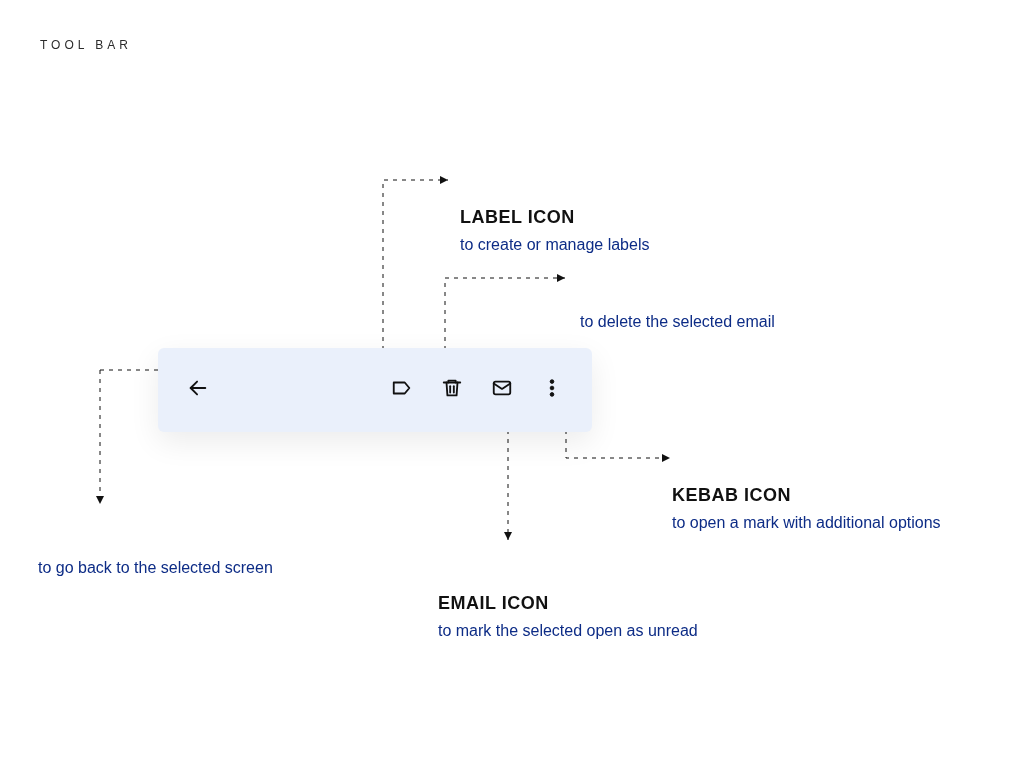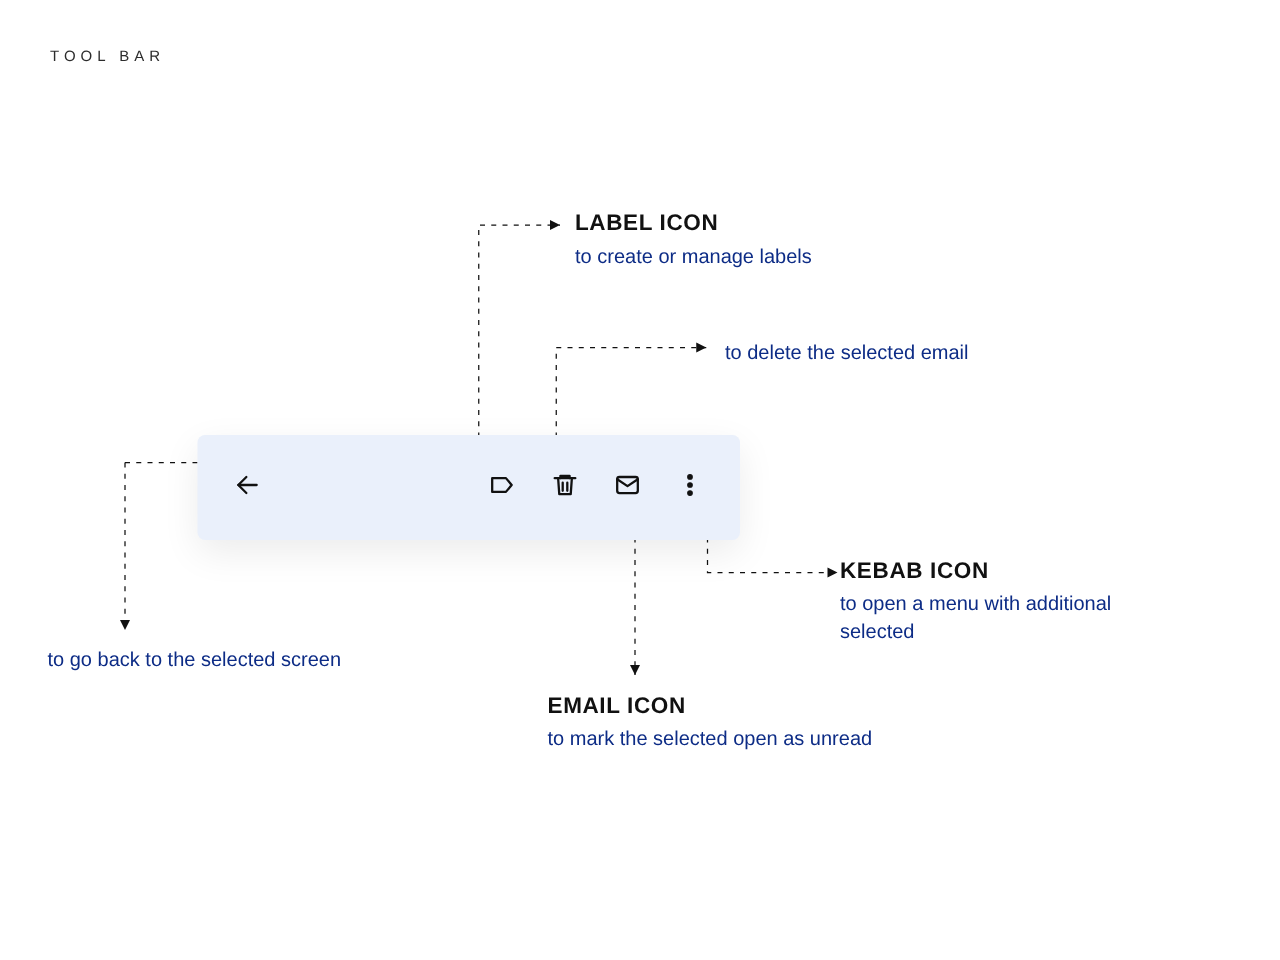--- a/index.html
+++ b/index.html
@@ -31,21 +31,21 @@
   .toolbar .spacer { flex: 1; }
   .toolbar .ibtn {
     width: 28px; height: 28px;
     display: flex; align-items: center; justify-content: center;
     color: #111;
     cursor: pointer;
   }
   .toolbar .ibtn svg { width: 22px; height: 22px; stroke: currentColor; }
 
   
-  .ann { position: absolute; }
+  .ann { position: absolute; margin-top: 39px; }
   .ann .title {
     font-size: 18px;
     font-weight: 800;
     letter-spacing: 0.5px;
     color: #111;
     text-transform: uppercase;
   }
   .ann .desc {
     margin-top: 6px;
     font-size: 16px;
@@ -148,21 +148,21 @@
   <div class="title">LABEL ICON</div>
   <div class="desc">to create or manage labels</div>
 </div>
 
 <div class="ann" style="left:580px; top:266px;">
   <div class="desc">to delete the selected email</div>
 </div>
 
 <div class="ann" style="left:672px; top:446px; width:270px;">
   <div class="title">KEBAB ICON</div>
-  <div class="desc">to open a menu with additional selected</div>
+  <div class="desc">to open a mark with additional options</div>
 </div>
 
 <div class="ann" style="left:438px; top:554px;">
   <div class="title">EMAIL ICON</div>
   <div class="desc">to mark the selected open as unread</div>
 </div>
 
 <div class="ann" style="left:38px; top:512px;">
   <div class="desc">to go back to the selected screen</div>
 </div>

